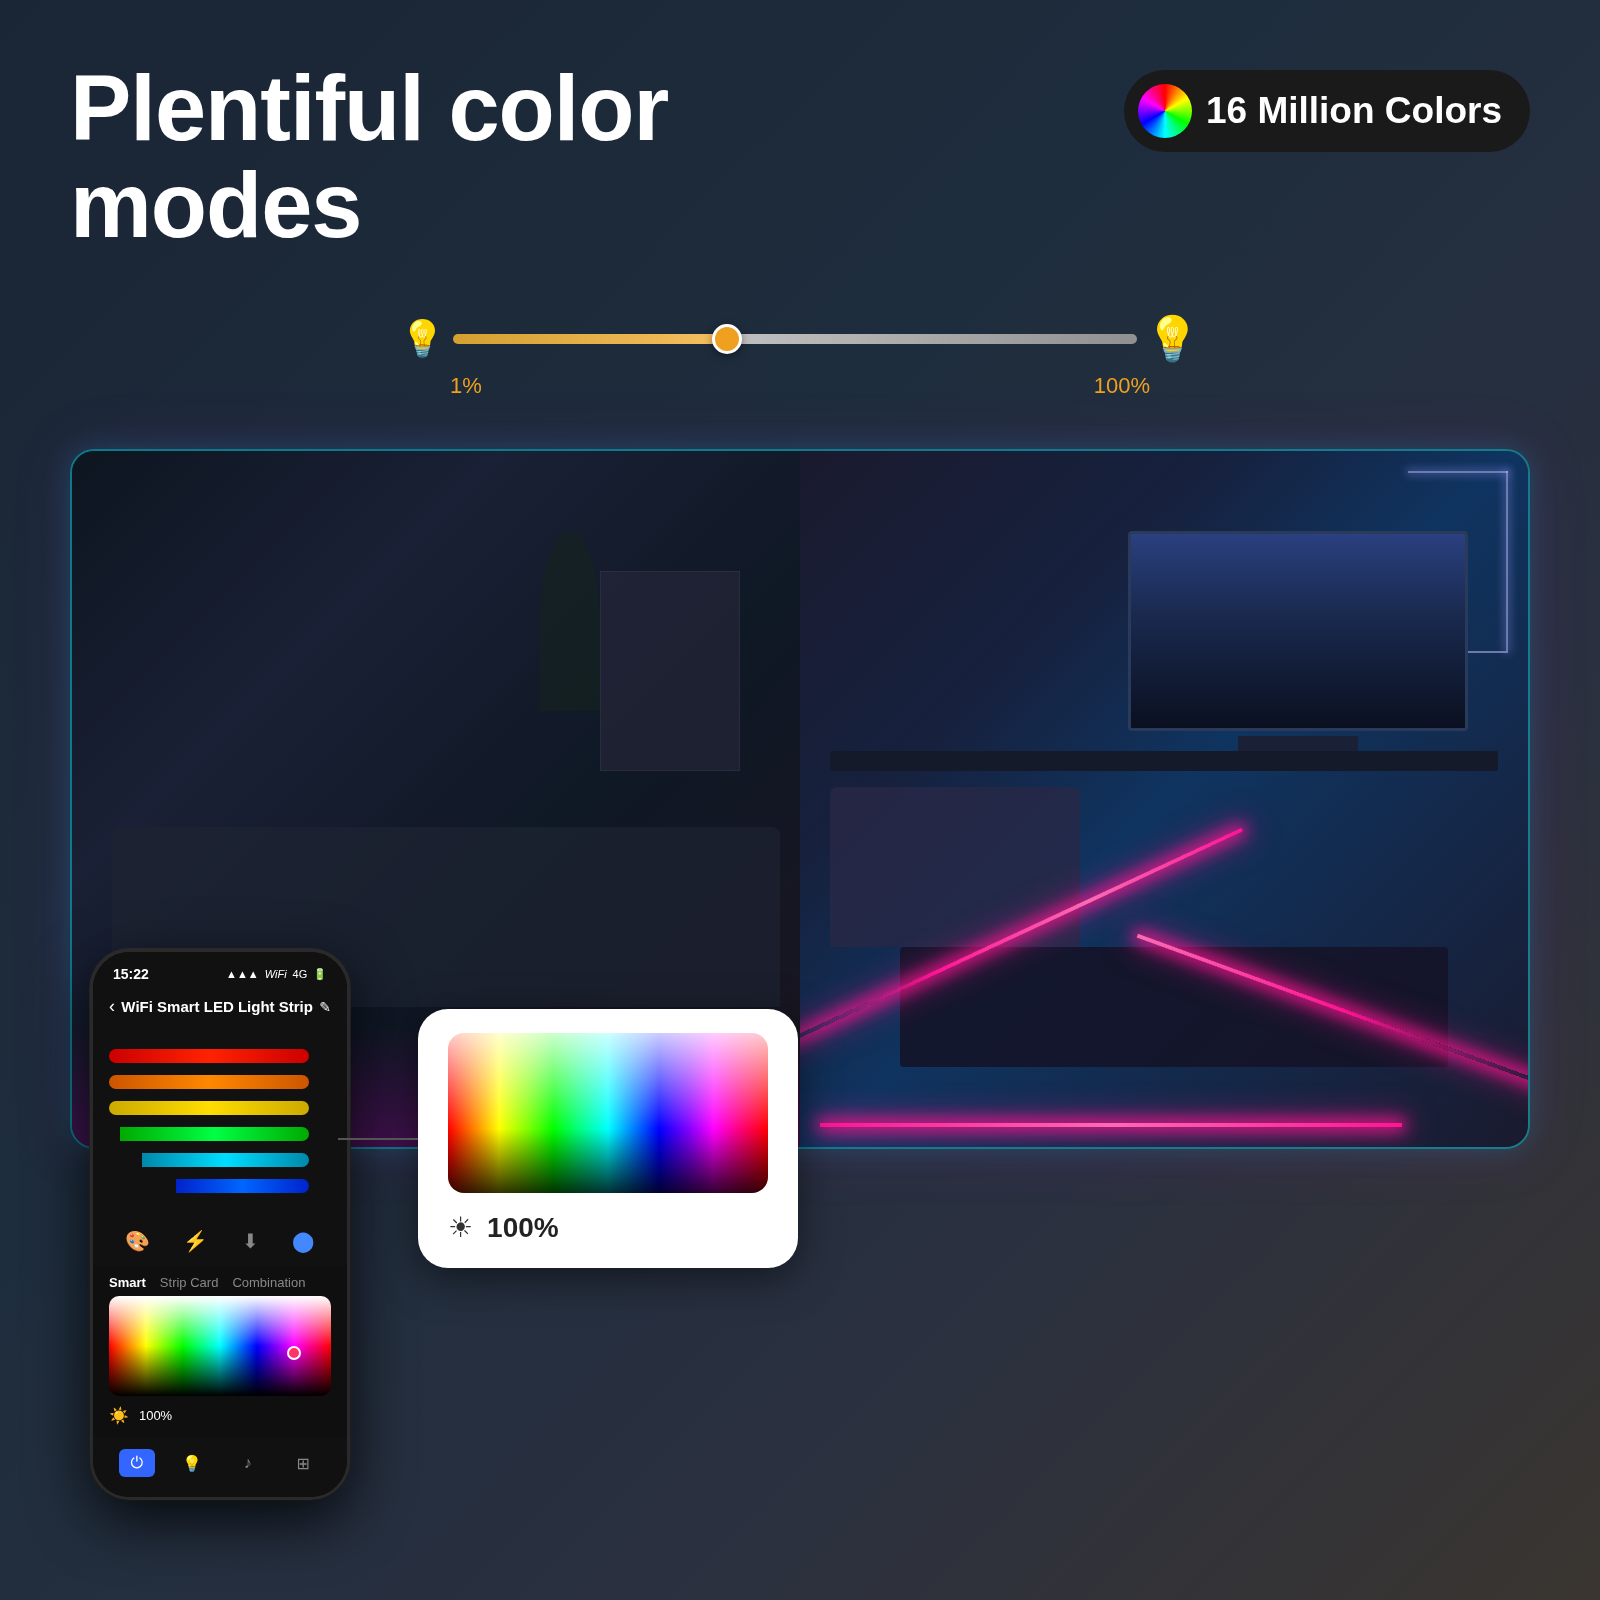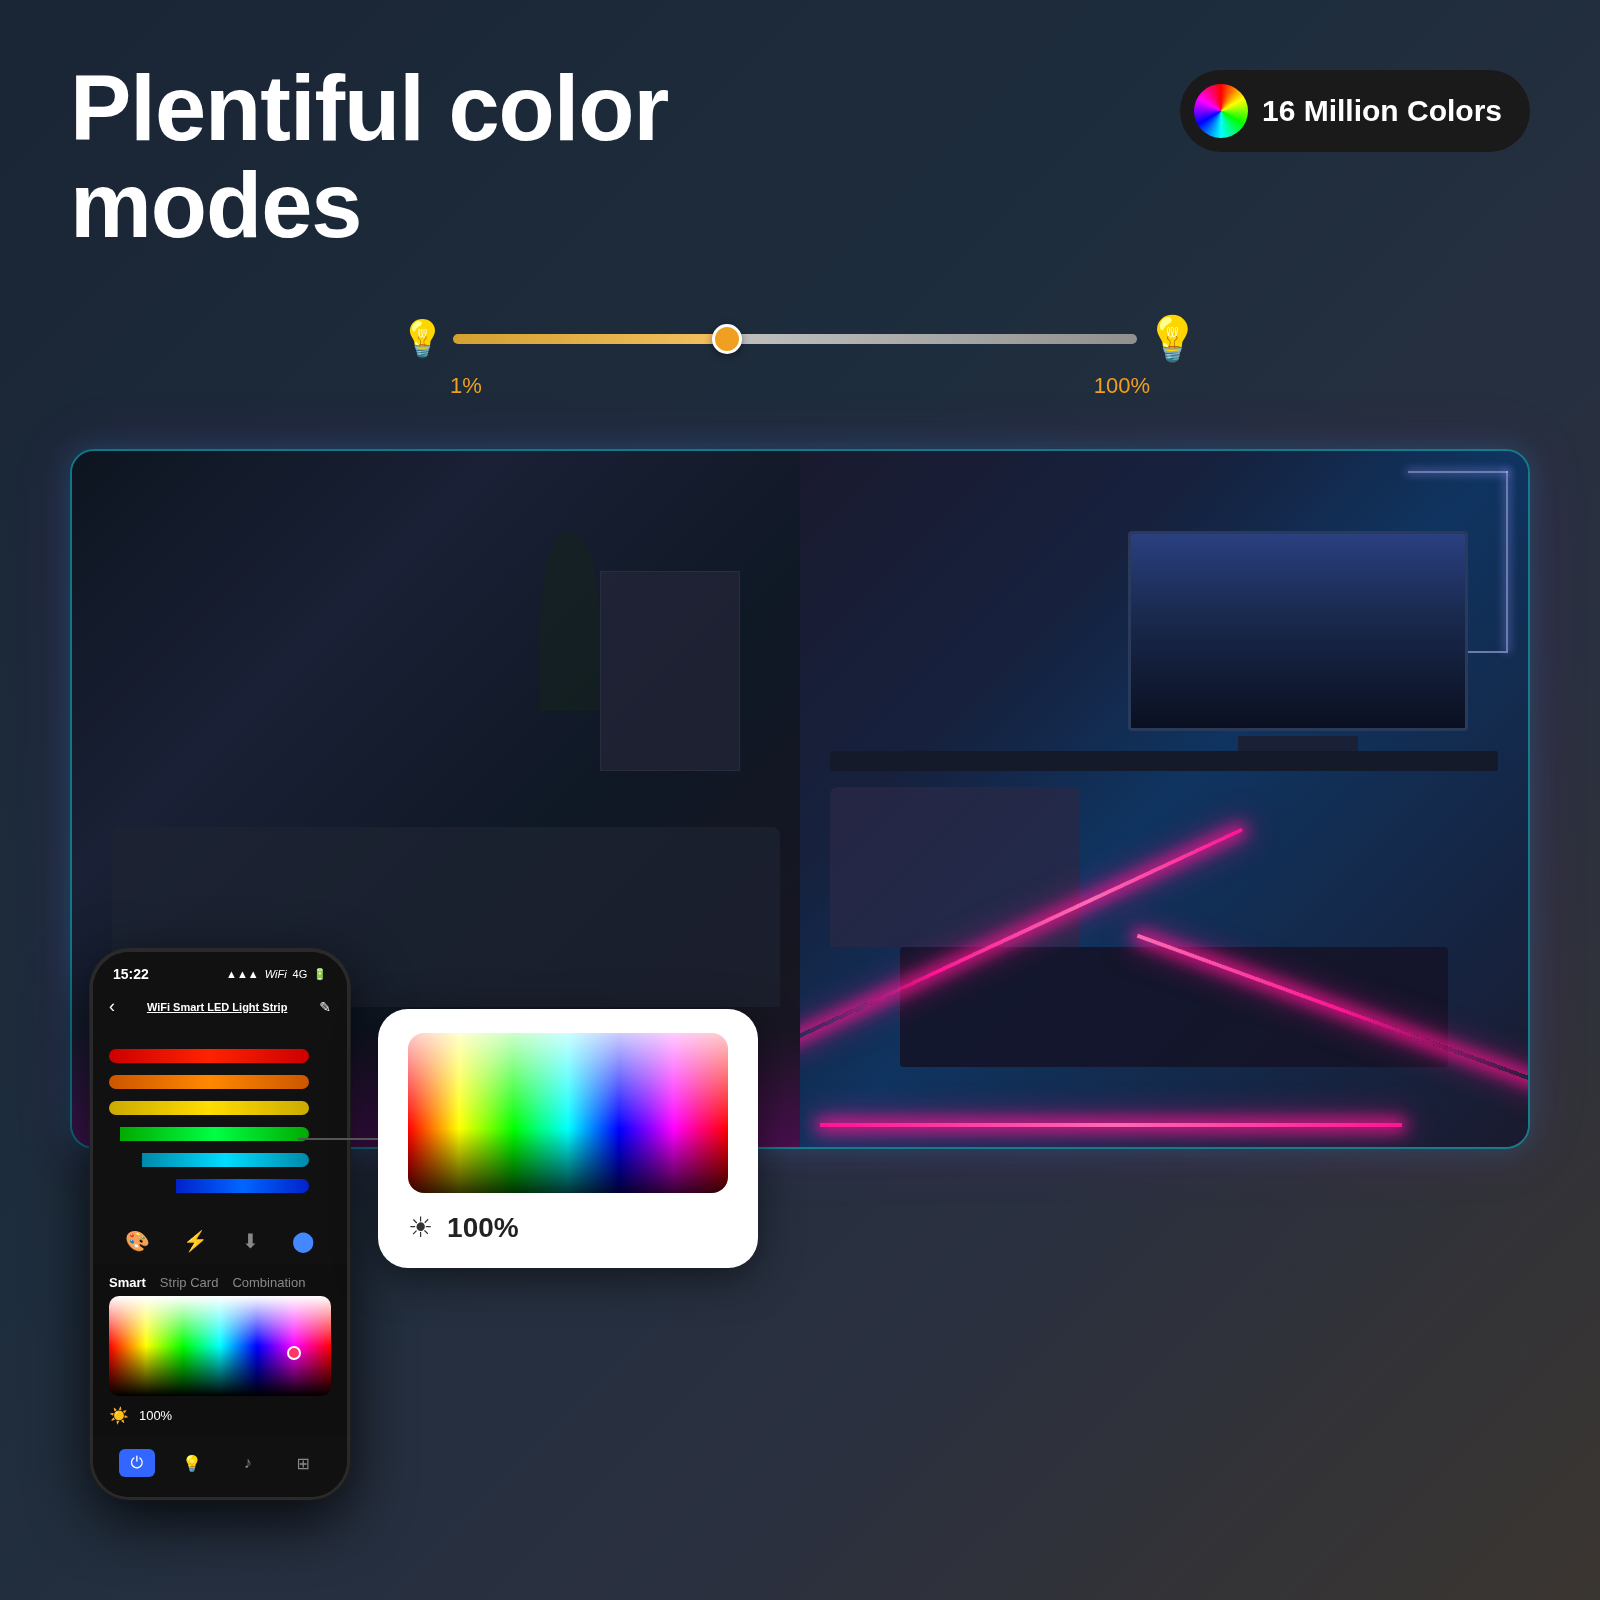--- a/index.html
+++ b/index.html
@@ -48,21 +48,21 @@
     }
 
     .color-wheel-icon {
       width: 54px;
       height: 54px;
       border-radius: 50%;
       background: conic-gradient(red, yellow, lime, cyan, blue, magenta, red);
     }
 
     .badge-text {
-      font-size: 30px;
+      font-size: 37px;
       font-weight: 600;
       color: #ffffff;
     }
 
     
     .slider-section {
       display: flex;
       align-items: center;
       justify-content: center;
       gap: 0;
@@ -345,21 +345,21 @@
       right: 20px;
       width: 80px;
       height: 2px;
       background: rgba(200,200,255,0.5);
     }
 
     
     .bottom-section {
       display: flex;
       align-items: flex-start;
-      gap: 28px;
+      gap: 68px;
       margin-top: -200px;
       position: relative;
       z-index: 10;
       padding-left: 20px;
     }
 
     
     .phone-mockup {
       width: 260px;
       background: #0a0a0a;
@@ -397,25 +397,24 @@
       justify-content: space-between;
       align-items: center;
     }
 
     .phone-back-arrow {
       color: #fff;
       font-size: 18px;
     }
 
     .phone-title {
-      font-size: 11px;
+      font-size: 15px;
       color: #fff;
       font-weight: 600;
       text-align: right;
-      text-decoration: underline;
     }
 
     .phone-edit {
       color: #fff;
       font-size: 14px;
     }
 
     .phone-light-preview {
       background: #111;
       padding: 20px 16px;

